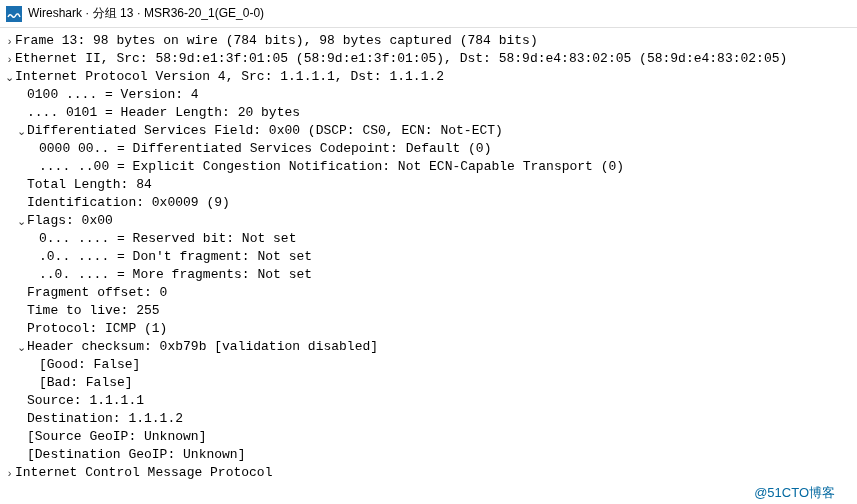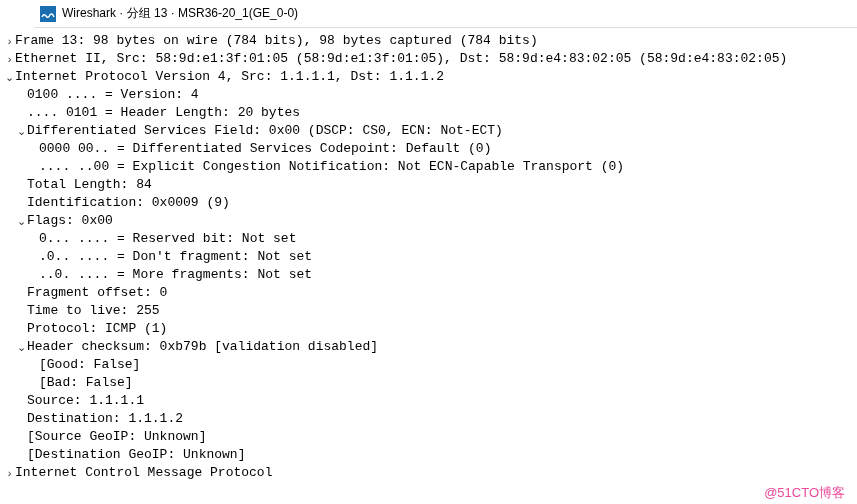--- a/index.html
+++ b/index.html
@@ -13,21 +13,20 @@
     position: relative;
   }
   .titlebar {
     height: 28px;
     background: #fff;
     border-bottom: 1px solid #e0e0e0;
     display: flex;
     align-items: center;
     padding: 0 6px;
     gap: 6px;
-    margin-left: 34px;
   }
   .titlebar svg { flex-shrink: 0; }
   .titlebar-text {
     font-size: 12px;
     color: #000;
   }
   .packet-tree {
     font-family: "Consolas", "Courier New", monospace;
     font-size: 13px;
     line-height: 18px;
@@ -51,23 +50,23 @@
     flex-shrink: 0;
     cursor: pointer;
   }
   .ind {
     display: inline-block;
     flex-shrink: 0;
   }
   .watermark {
     position: absolute;
     bottom: 2px;
-    right: 12px;
+    right: 22px;
     font-size: 13px;
-    color: #ec4899;
+    color: #0369a1;
     font-family: "Microsoft YaHei", sans-serif;
   }
 </style>
 </head>
 <body>
 
 <div class="titlebar">
   <svg width="16" height="16" viewBox="0 0 16 16">
     <rect x="0" y="0" width="16" height="16" fill="#1a6fb0"></rect>
     <path d="M2 11 Q4 7 6 10 Q8 13 10 9 Q12 6 14 11" stroke="#fff" stroke-width="1.4" fill="none"></path>

